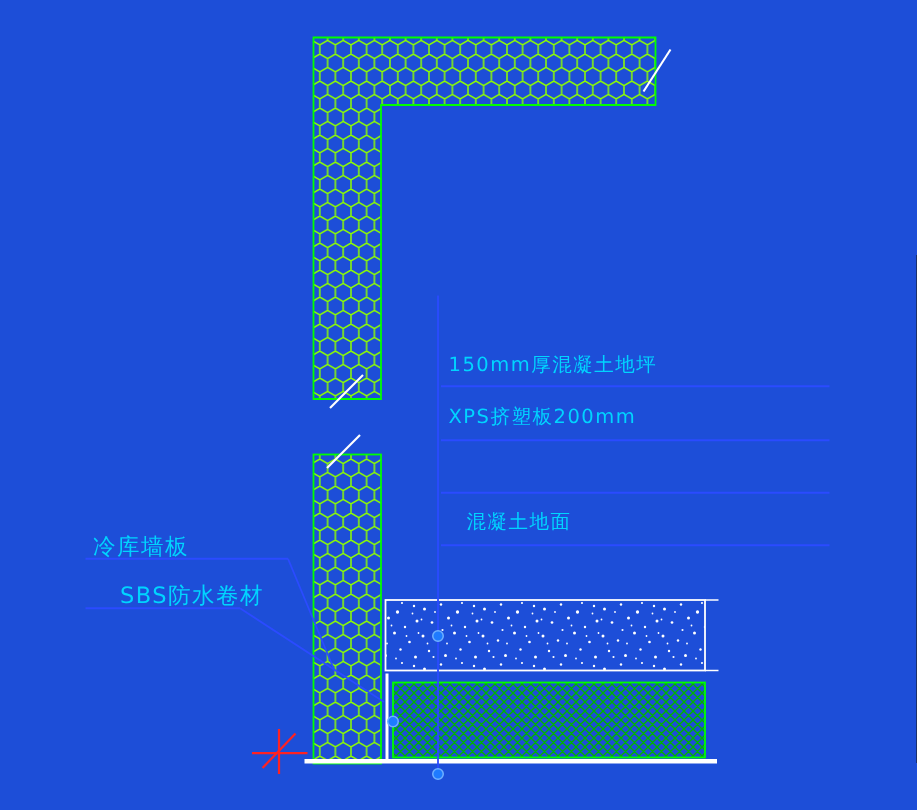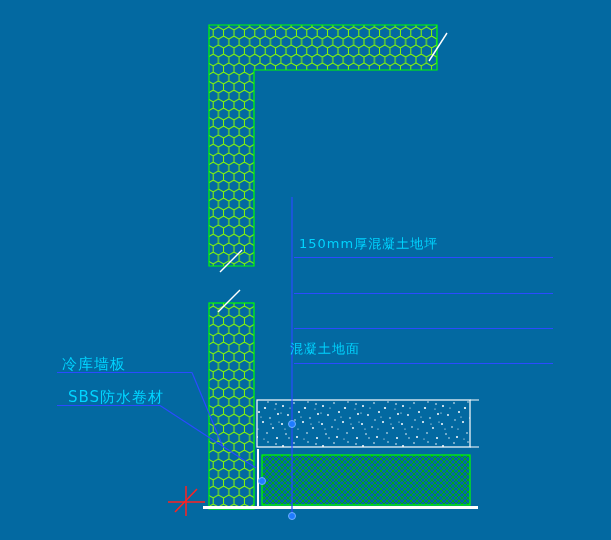--- a/index.html
+++ b/index.html
@@ -5,21 +5,21 @@
   html, body {
     margin: 0;
     padding: 0;
     background: #1a1a1a;
     font-family: "DejaVu Sans", "Liberation Sans", sans-serif;
   }
   .canvas {
     position: relative;
     width: 611px;
     height: 540px;
-    background: #0369a1;
+    background: #1d4ed8;
     overflow: hidden;
   }
   .canvas svg {
     position: absolute;
     left: 0;
     top: 0;
   }
   .ann {
     position: absolute;
     color: #00d4ff;
@@ -117,18 +117,19 @@
       <line x1="186" y1="486" x2="186" y2="516"></line>
       <line x1="175" y1="512" x2="197" y2="489"></line>
     </g>
 
     <circle cx="292" cy="424" r="3.5" fill="#1e7bff" stroke="#6fb0ff" stroke-width="1"></circle>
     <circle cx="262" cy="481" r="3.5" fill="#1e7bff" stroke="#6fb0ff" stroke-width="1"></circle>
     <circle cx="292" cy="516" r="3.5" fill="#1e7bff" stroke="#6fb0ff" stroke-width="1"></circle>
   </svg>
 
   <div class="ann ann-right" style="left:299px; top:237px;">150mm厚混凝土地坪</div>
-  <div class="ann ann-right" style="left:290px; top:342px;">混凝土地面</div>
+  <div class="ann ann-right" style="left:299px; top:272px;">XPS挤塑板200mm</div>
+  <div class="ann ann-right" style="left:311px; top:342px;">混凝土地面</div>
 
   <div class="ann ann-left" style="left:62px; top:357px;">冷库墙板</div>
-  <div class="ann ann-left" style="left:68px; top:390px;text-align:center;">SBS防水卷材</div>
+  <div class="ann ann-left" style="left:80px; top:390px;text-align:center;">SBS防水卷材</div>
 
 </div>
 
 </body></html>

